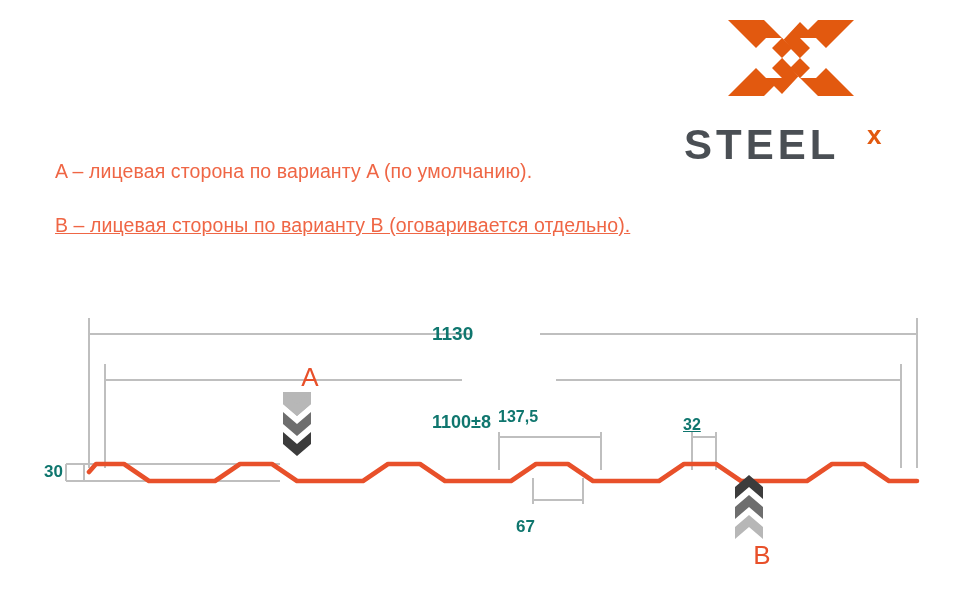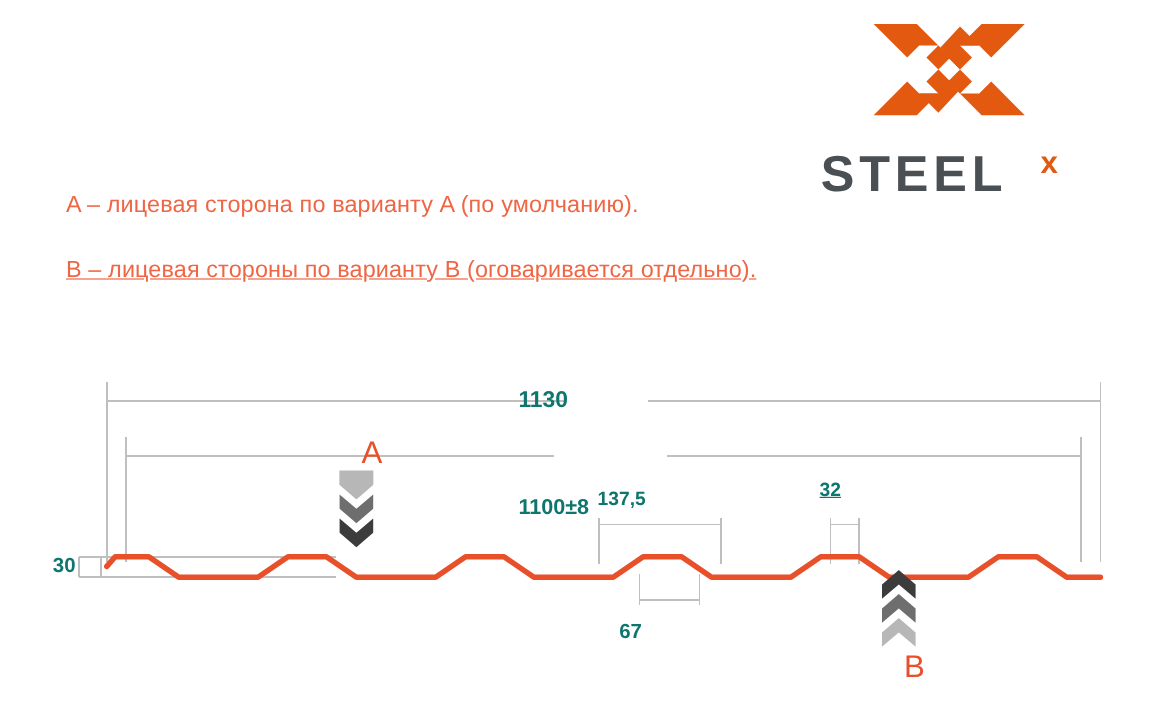--- a/index.html
+++ b/index.html
@@ -62,21 +62,21 @@
 
   .dim-text {
     position: absolute;
     color: #0f766e;
     font-weight: bold;
     white-space: nowrap;
   }
   #dim-1130 { left: 432px; top: 323px; width: 100px; font-size: 19px; }
   #dim-1100 { left: 432px; top: 368px; width: 120px; font-size: 18px; margin-top: 44px; }
   #dim-137  { left: 498px; top: 408px; width: 96px; font-size: 16px; }
-  #dim-32   { left: 683px; top: 400px; width: 44px; font-size: 16px; text-decoration: underline; }
+  #dim-32   { left: 683px; top: 416px; width: 44px; font-size: 16px; text-decoration: underline; }
   #dim-67   { left: 516px; top: 505px; width: 80px; font-size: 17px; margin-top: 12px; }
   #dim-20   { left: 44px;  top: 462px; width: 38px; font-size: 17px; }
 
   
   .marker-letter {
     position: absolute;
     color: #e8502a;
     font-size: 26px;
     font-weight: 400;
     text-align: center;

